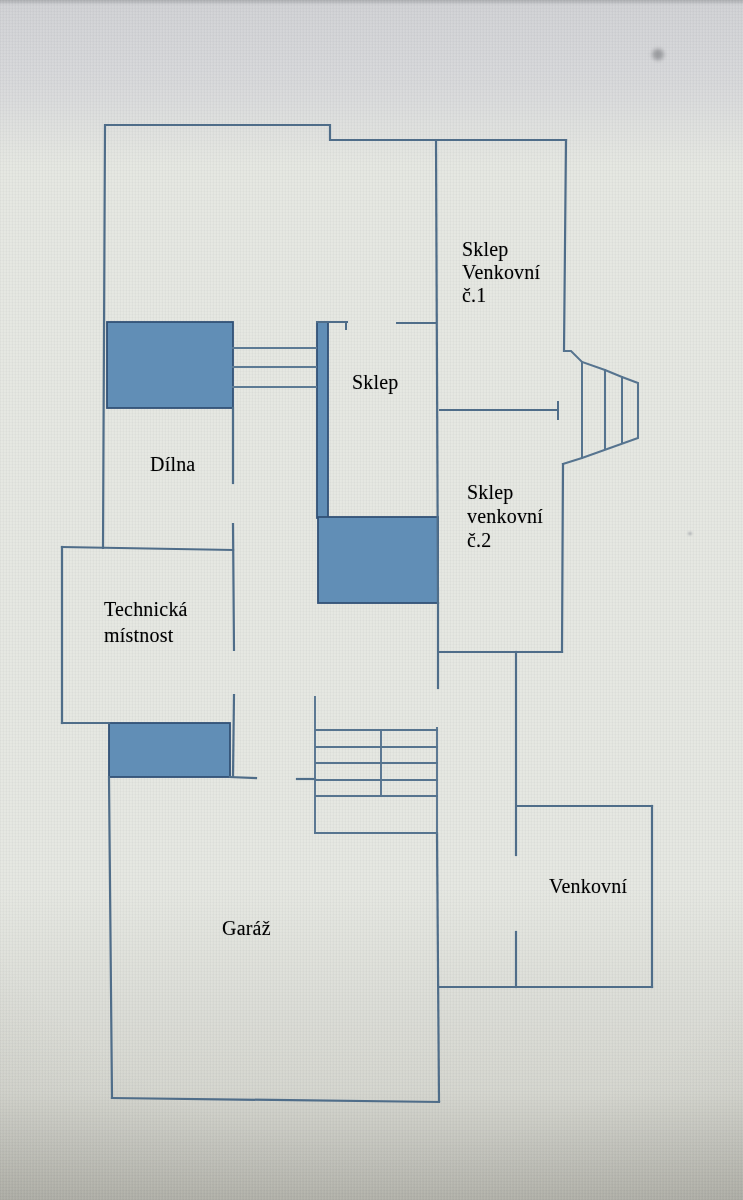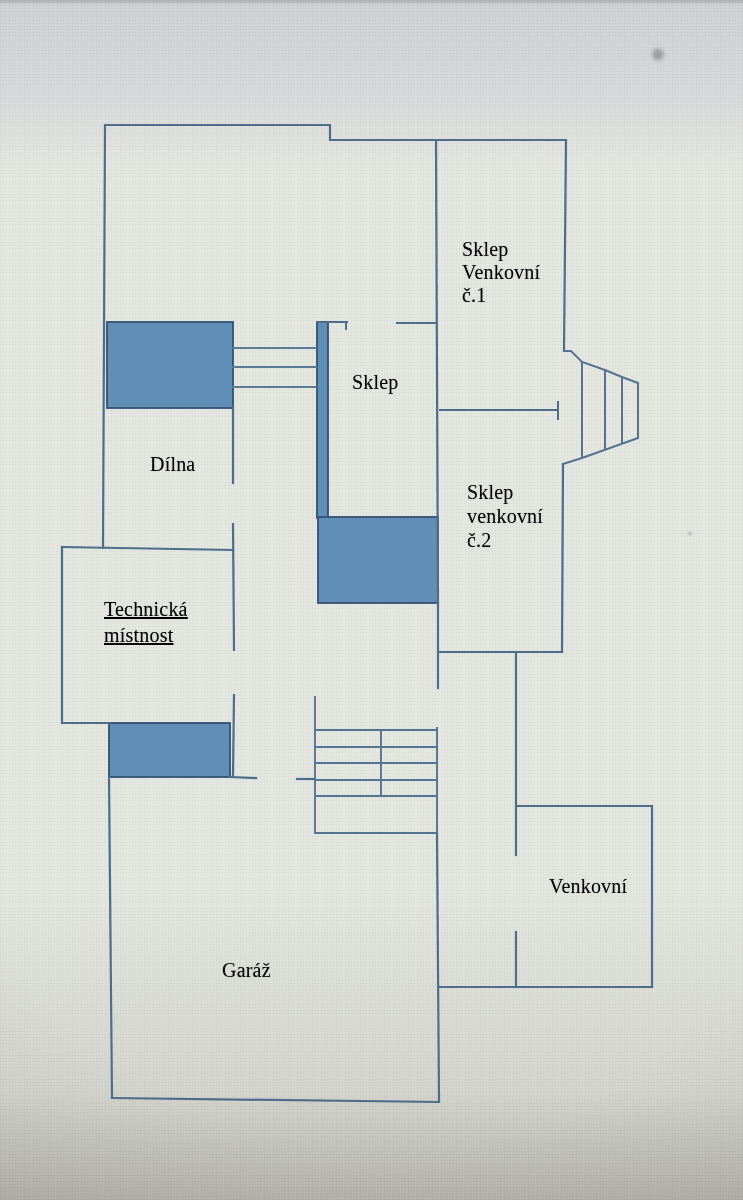--- a/index.html
+++ b/index.html
@@ -138,33 +138,33 @@
 </div>
 
 <div class="lbl" style="left:352px;top:371px;">
   <span class="ln">Sklep</span>
 </div>
 
 <div class="lbl" style="left:134px;top:453px;margin-left:16px;">
   <span class="ln">Dílna</span>
 </div>
 
-<div class="lbl" style="left:104px;top:596px;line-height:26px;text-decoration:underline;">
+<div class="lbl" style="left:104px;top:596px;line-height:26px;">
   <span class="ln">Technická</span>
   <span class="ln">místnost</span>
 </div>
 
 <div class="lbl" style="left:467px;top:480px;line-height:24px;">
   <span class="ln">Sklep</span>
   <span class="ln">venkovní</span>
   <span class="ln">č.2</span>
 </div>
 
 <div class="lbl" style="left:549px;top:875px;">
   <span class="ln">Venkovní</span>
 </div>
 
-<div class="lbl" style="left:222px;top:959px;">
+<div class="lbl" style="left:222px;top:917px;">
   <span class="ln">Garáž</span>
 </div>
 
 <div class="smudge"></div>
 <div class="speck"></div>
 
 </body></html>

